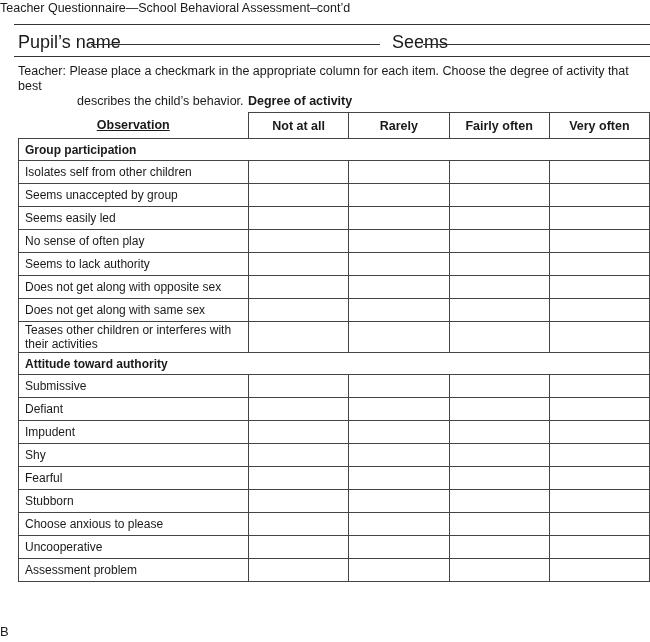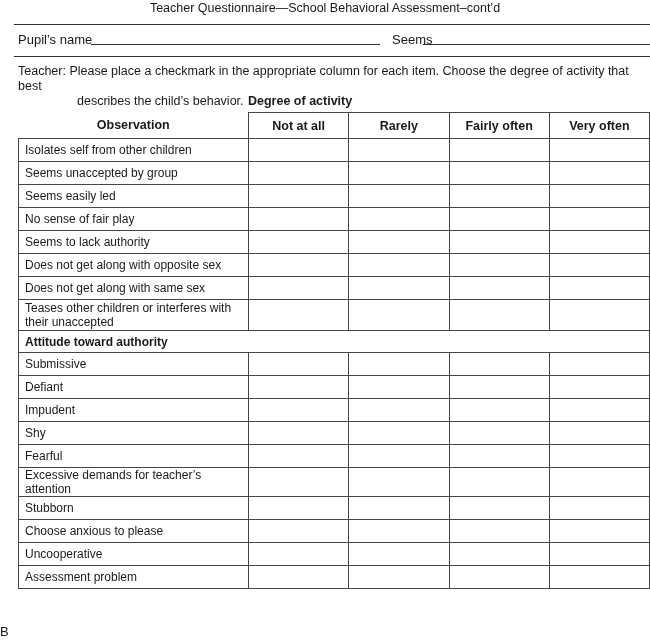--- a/index.html
+++ b/index.html
@@ -1,29 +1,29 @@
 <!DOCTYPE html>
 <html><head>
 <meta charset="utf-8">
 <style>
   html, body { margin:0; padding:0; background:#fff; }
   body { width:650px; height:642px; position:relative; overflow:hidden;
          font-family:"Liberation Sans", sans-serif; color:#1a1a1a; }
-  .title { position:absolute; top:1px; left:0; width:650px; text-align:center; font-size:12.5px; }
+  .title { position:absolute; top:1px; left:0; width:650px; font-size:12.5px; }
   .hr { position:absolute; left:14px; width:636px; border-top:1px solid #333; }
-  .field-row { position:absolute; top:32px; left:18px; width:632px; font-size:13px; height:16px; }
+  .field-row { position:absolute; top:32px; left:18px; width:632px; font-size:18px; height:16px; }
   .field-row .lbl { position:absolute; top:0; }
   .field-row .line { position:absolute; top:12px; border-bottom:1px solid #333; }
   .instr { position:absolute; top:64px; left:18px; width:630px; font-size:12.5px; line-height:15px; }
   .instr .l2 { padding-left:59px; display:block; }
   .degree { position:absolute; top:94px; left:248px; width:402px; font-size:12.5px; font-weight:bold; }
   table { position:absolute; top:112px; left:18px; border-collapse:collapse; width:632px; table-layout:fixed; }
   td, th { border:1px solid #444; font-size:12px; padding:0 0 0 6px; text-align:left; font-weight:normal; }
   th { text-align:center; font-weight:bold; padding:0; height:25px; font-size:12.5px; }
-  th.obs { border-left:none; border-top:none; }
+  th.obs { border-left:none; border-top:none;text-decoration:underline; }
   td.sec { font-weight:bold; height:21px; }
   tr.item td { height:22px; }
   tr.item.tall td { height:30px; line-height:14px; }
   .col0 { width:230px; }
   .letter { position:absolute; left:0px; top:624px; font-size:13px; }
 </style>
 </head>
 <body>
 
 <div class="title">Teacher Questionnaire—School Behavioral Assessment–cont’d</div>
@@ -55,20 +55,23 @@
   <thead>
     <tr>
       <th class="obs">Observation</th>
       <th>Not at all</th>
       <th>Rarely</th>
       <th>Fairly often</th>
       <th>Very often</th>
     </tr>
   </thead>
   <tbody id="tbody">
+      <tr>
+        <td colspan="5" class="sec">Group participation</td>
+      </tr>
       <tr class="item">
         <td>Isolates self from other children</td>
         <td></td>
         <td></td>
         <td></td>
         <td></td>
       </tr>
       <tr class="item">
         <td>Seems unaccepted by group</td>
         <td></td>
@@ -77,21 +80,21 @@
         <td></td>
       </tr>
       <tr class="item">
         <td>Seems easily led</td>
         <td></td>
         <td></td>
         <td></td>
         <td></td>
       </tr>
       <tr class="item">
-        <td>No sense of fair play</td>
+        <td>No sense of often play</td>
         <td></td>
         <td></td>
         <td></td>
         <td></td>
       </tr>
       <tr class="item">
         <td>Seems to lack authority</td>
         <td></td>
         <td></td>
         <td></td>
@@ -105,21 +108,21 @@
         <td></td>
       </tr>
       <tr class="item">
         <td>Does not get along with same sex</td>
         <td></td>
         <td></td>
         <td></td>
         <td></td>
       </tr>
       <tr class="item tall">
-        <td>Teases other children or interferes with their unaccepted</td>
+        <td>Teases other children or interferes with their activities</td>
         <td></td>
         <td></td>
         <td></td>
         <td></td>
       </tr>
       <tr>
         <td colspan="5" class="sec">Attitude toward authority</td>
       </tr>
       <tr class="item">
         <td>Submissive</td>
@@ -150,27 +153,20 @@
         <td></td>
       </tr>
       <tr class="item">
         <td>Fearful</td>
         <td></td>
         <td></td>
         <td></td>
         <td></td>
       </tr>
       <tr class="item">
-        <td>Excessive demands for teacher’s attention</td>
-        <td></td>
-        <td></td>
-        <td></td>
-        <td></td>
-      </tr>
-      <tr class="item">
         <td>Stubborn</td>
         <td></td>
         <td></td>
         <td></td>
         <td></td>
       </tr>
       <tr class="item">
         <td>Choose anxious to please</td>
         <td></td>
         <td></td>

